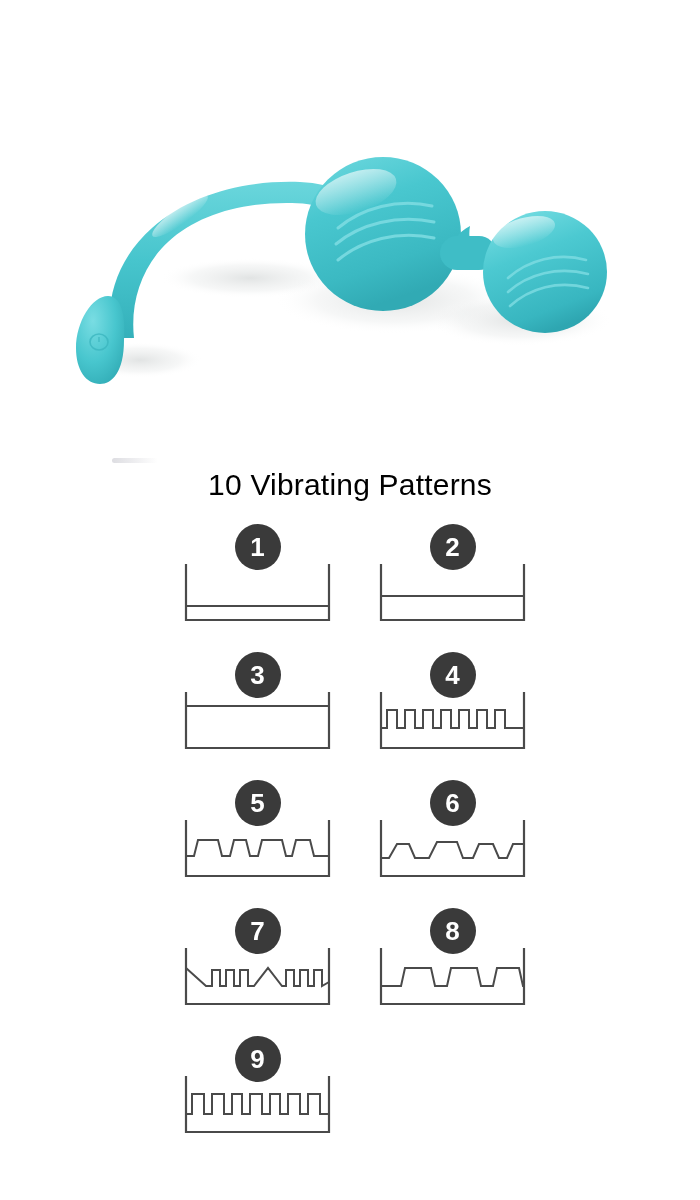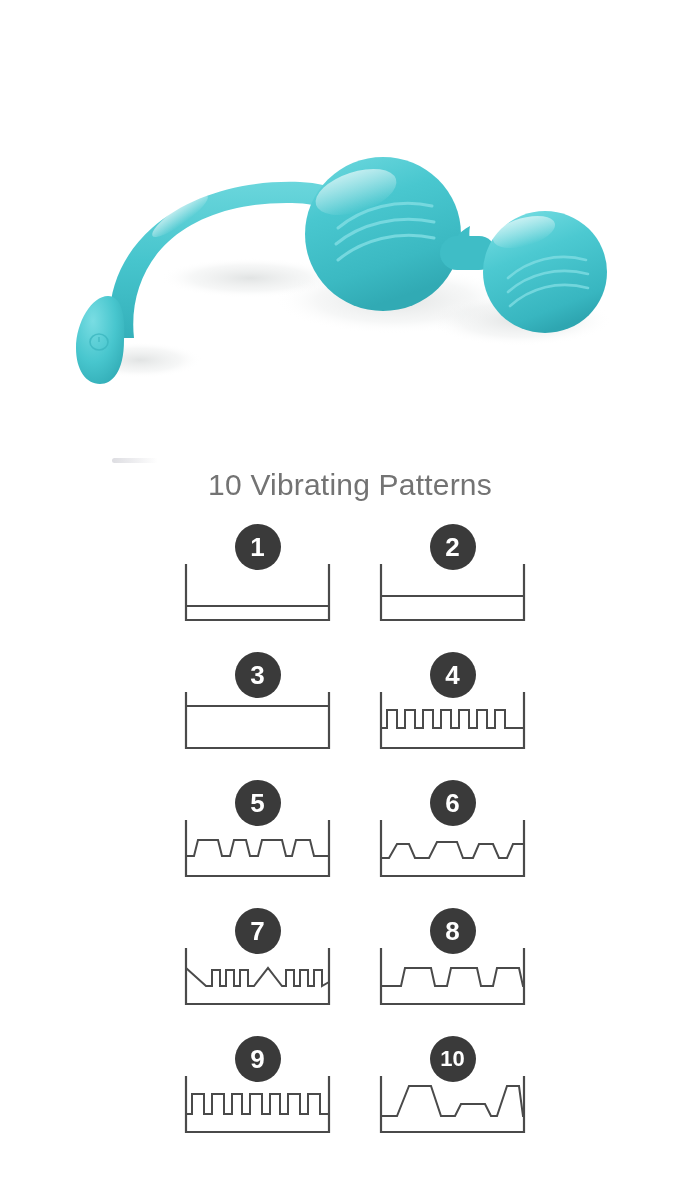--- a/index.html
+++ b/index.html
@@ -33,21 +33,21 @@
   
   #patterns-title {
     position: absolute;
     left: 0;
     top: 448px;
     width: 700px;
     text-align: center;
     font-size: 30px;
     font-weight: 400;
     letter-spacing: 0.2px;
-    color: #737373;
+    color: #000000;
     font-family: "Liberation Sans", sans-serif;
   }
 
   
   #title-smudge {
     position: absolute;
     left: 112px;
     top: 458px;
     width: 46px;
     height: 5px;
@@ -334,27 +334,14 @@
                  L 52 44 L 52 24 L 62 24 L 62 44
                  L 70 44 L 70 24 L 82 24 L 82 44
                  L 90 44 L 90 24 L 100 24 L 100 44
                  L 108 44 L 108 24 L 120 24 L 120 44
                  L 128 44 L 128 24 L 140 24 L 140 44
                  L 149 44"></path>
       </svg>
     </div>
   </div>
 
-  <div class="pattern-cell">
-    <div class="badge wide">10</div>
-    <div class="wave">
-      <svg viewBox="0 0 155 74" xmlns="http://www.w3.org/2000/svg">
-        <path class="frame-stroke" d="M 6 6 L 6 62 L 149 62 L 149 6"></path>
-        <path class="wave-stroke" d="M 6 46
-                 L 22 46 L 34 16 L 56 16 L 66 46
-                 L 80 46 L 86 34 L 110 34 L 116 46
-                 L 122 46 L 132 16 L 144 16 L 148 46
-                 L 149 46"></path>
-      </svg>
-    </div>
-  </div>
 
 </div>
 
 </body></html>

